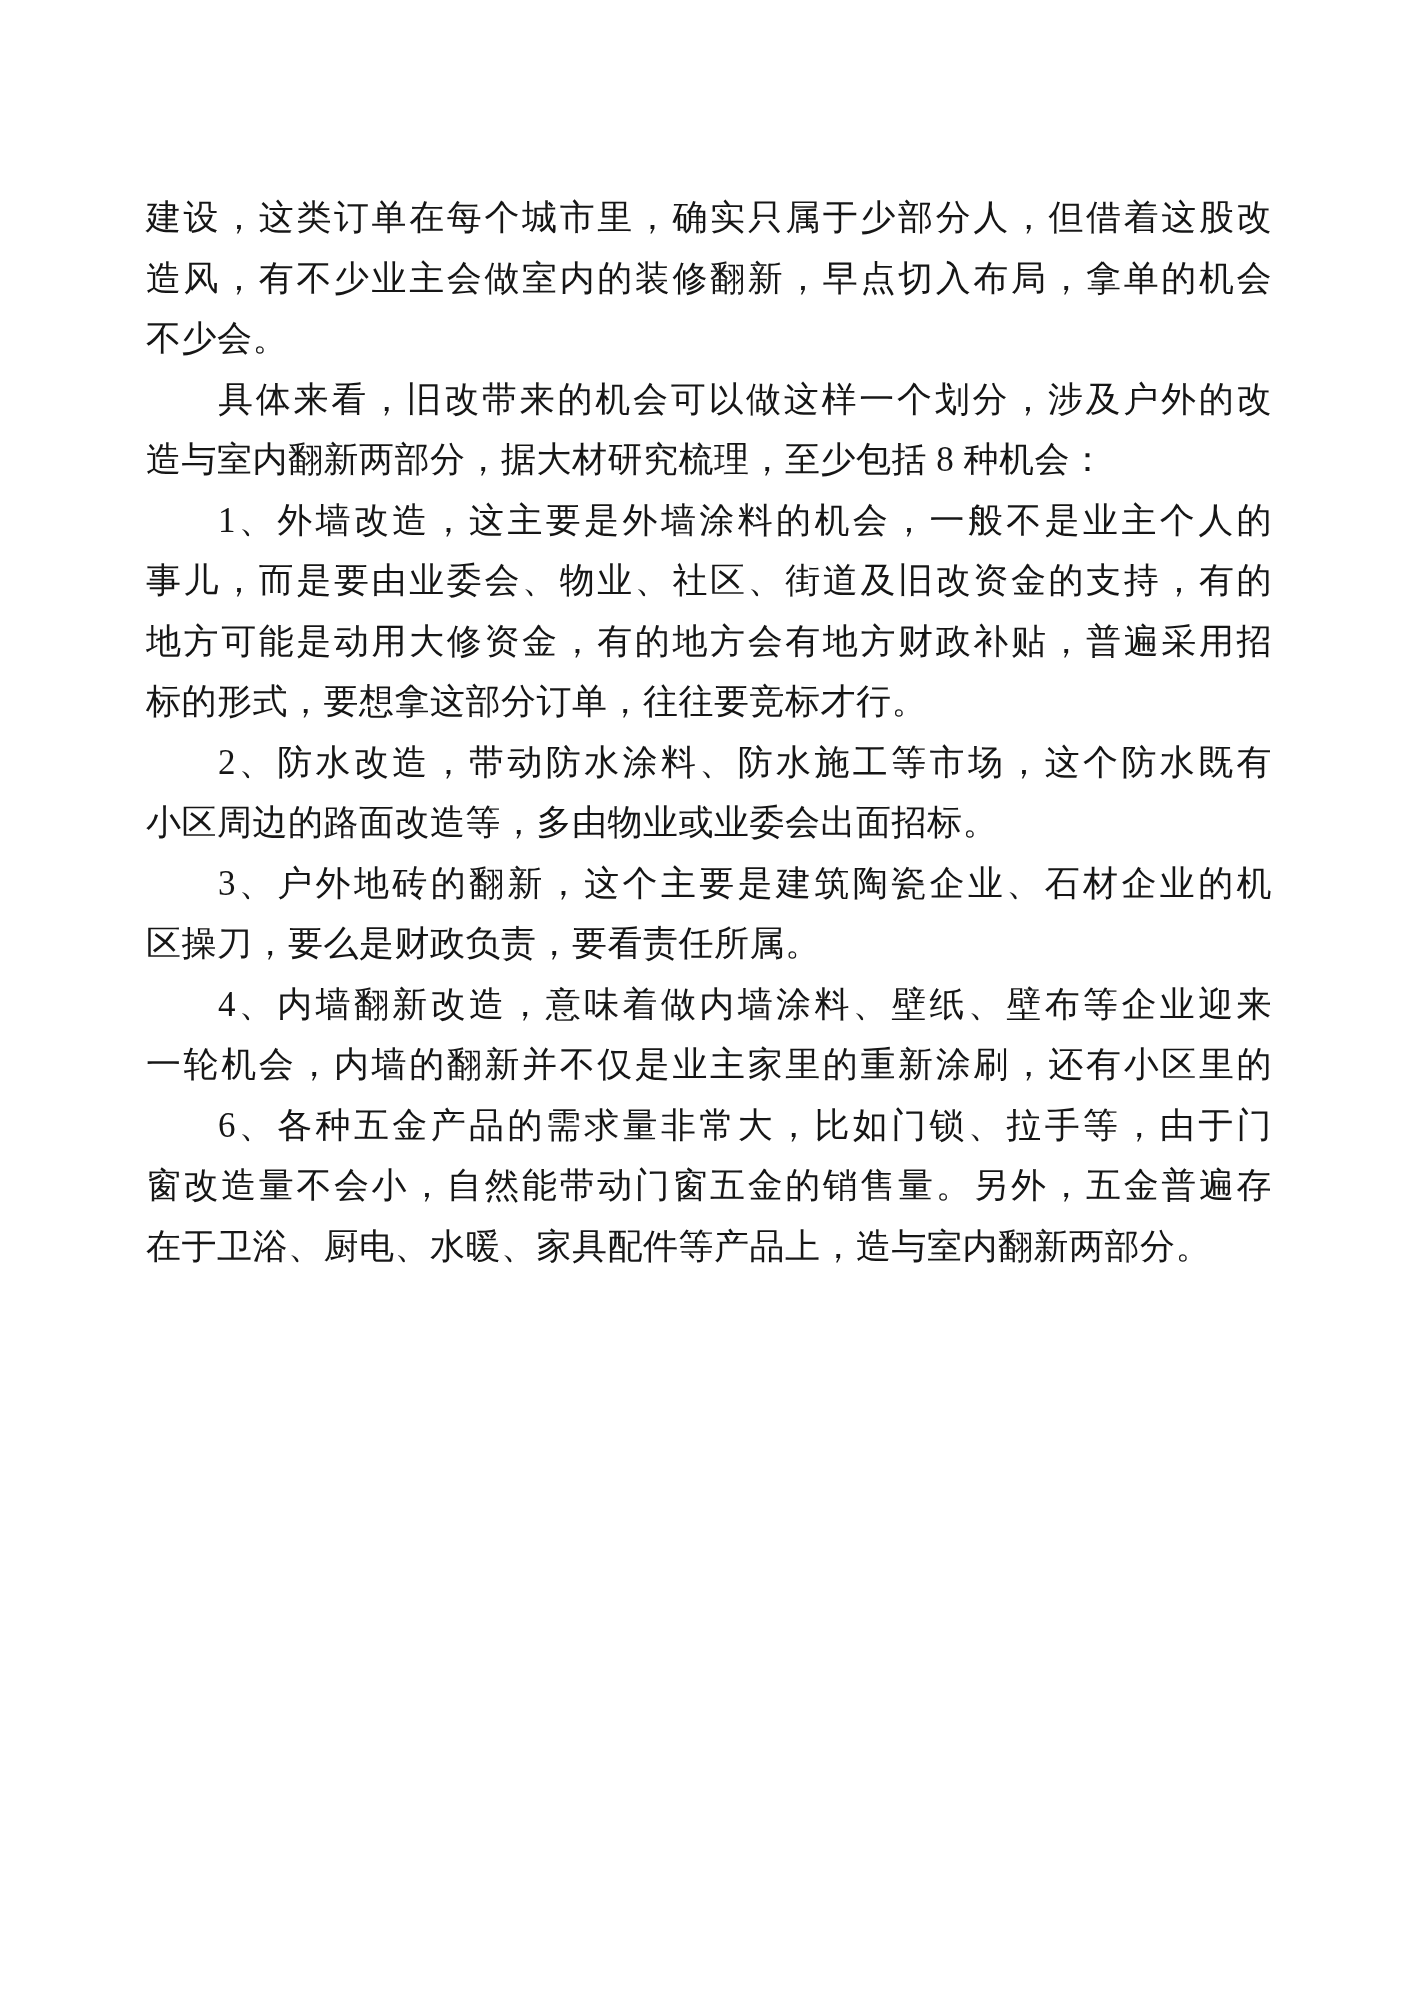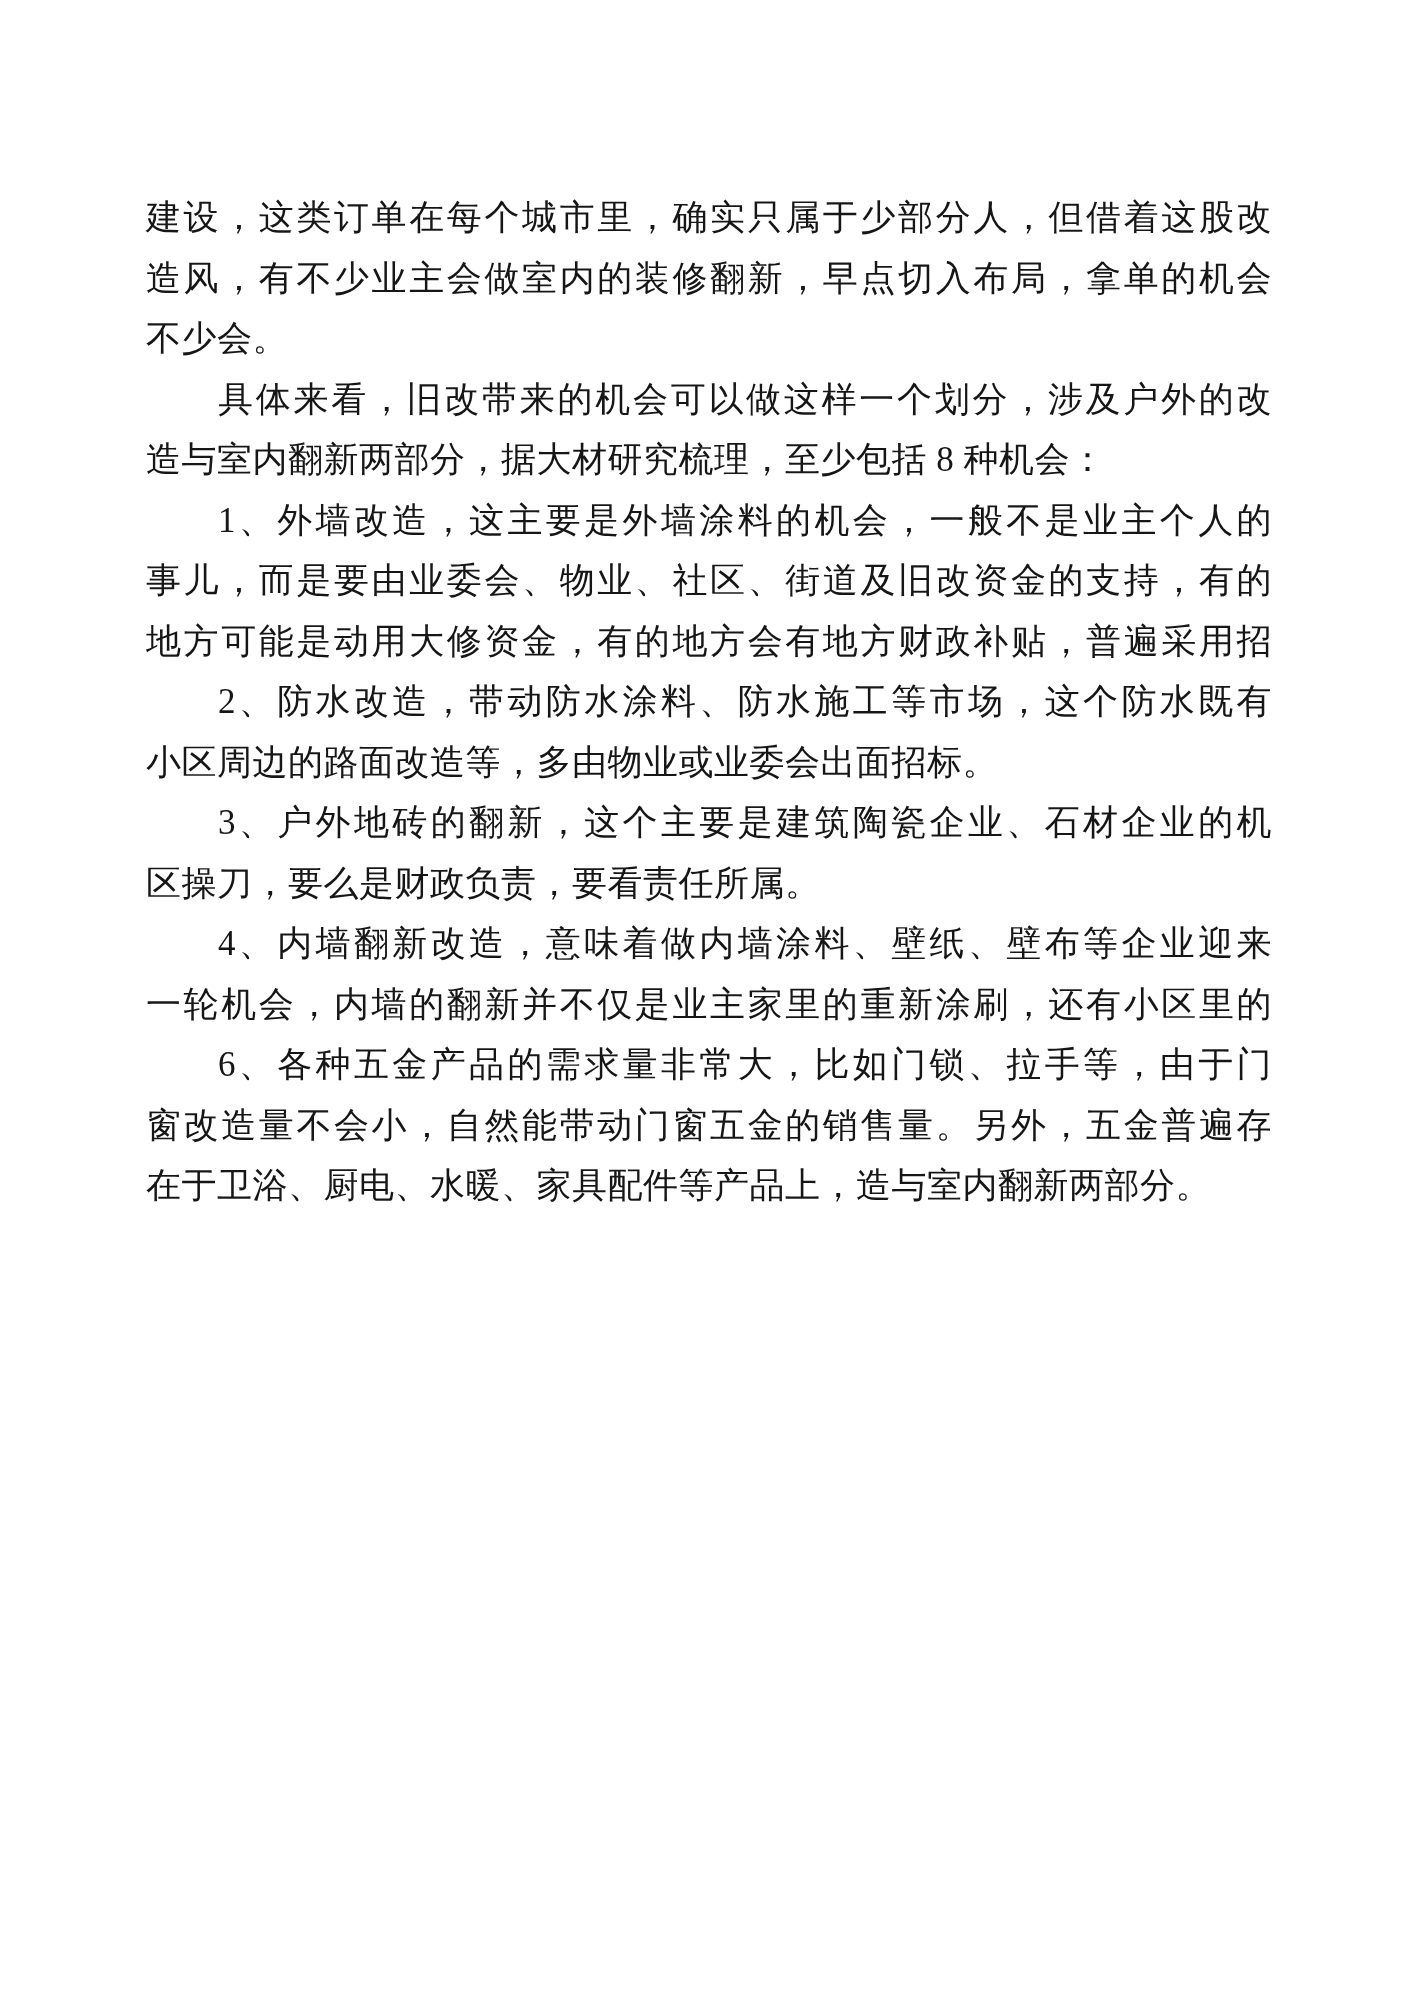--- a/index.html
+++ b/index.html
@@ -63,20 +63,21 @@
         <div class="line last">不少会。</div>
       </div>
       <div class="para">
         <div class="line indent">具体来看，旧改带来的机会可以做这样一个划分，涉及户外的改</div>
         <div class="line last">造与室内翻新两部分，据大材研究梳理，至少包括 8 种机会：</div>
       </div>
       <div class="para">
         <div class="line indent">1、外墙改造，这主要是外墙涂料的机会，一般不是业主个人的</div>
         <div class="line">事儿，而是要由业委会、物业、社区、街道及旧改资金的支持，有的</div>
         <div class="line">地方可能是动用大修资金，有的地方会有地方财政补贴，普遍采用招</div>
+        <div class="line last">标的形式，要想拿这部分订单，往往要竞标才行。</div>
       </div>
       <div class="para">
         <div class="line indent">2、防水改造，带动防水涂料、防水施工等市场，这个防水既有</div>
         <div class="line last">小区周边的路面改造等，多由物业或业委会出面招标。</div>
       </div>
       <div class="para">
         <div class="line indent">3、户外地砖的翻新，这个主要是建筑陶瓷企业、石材企业的机</div>
         <div class="line last">区操刀，要么是财政负责，要看责任所属。</div>
       </div>
       <div class="para">

